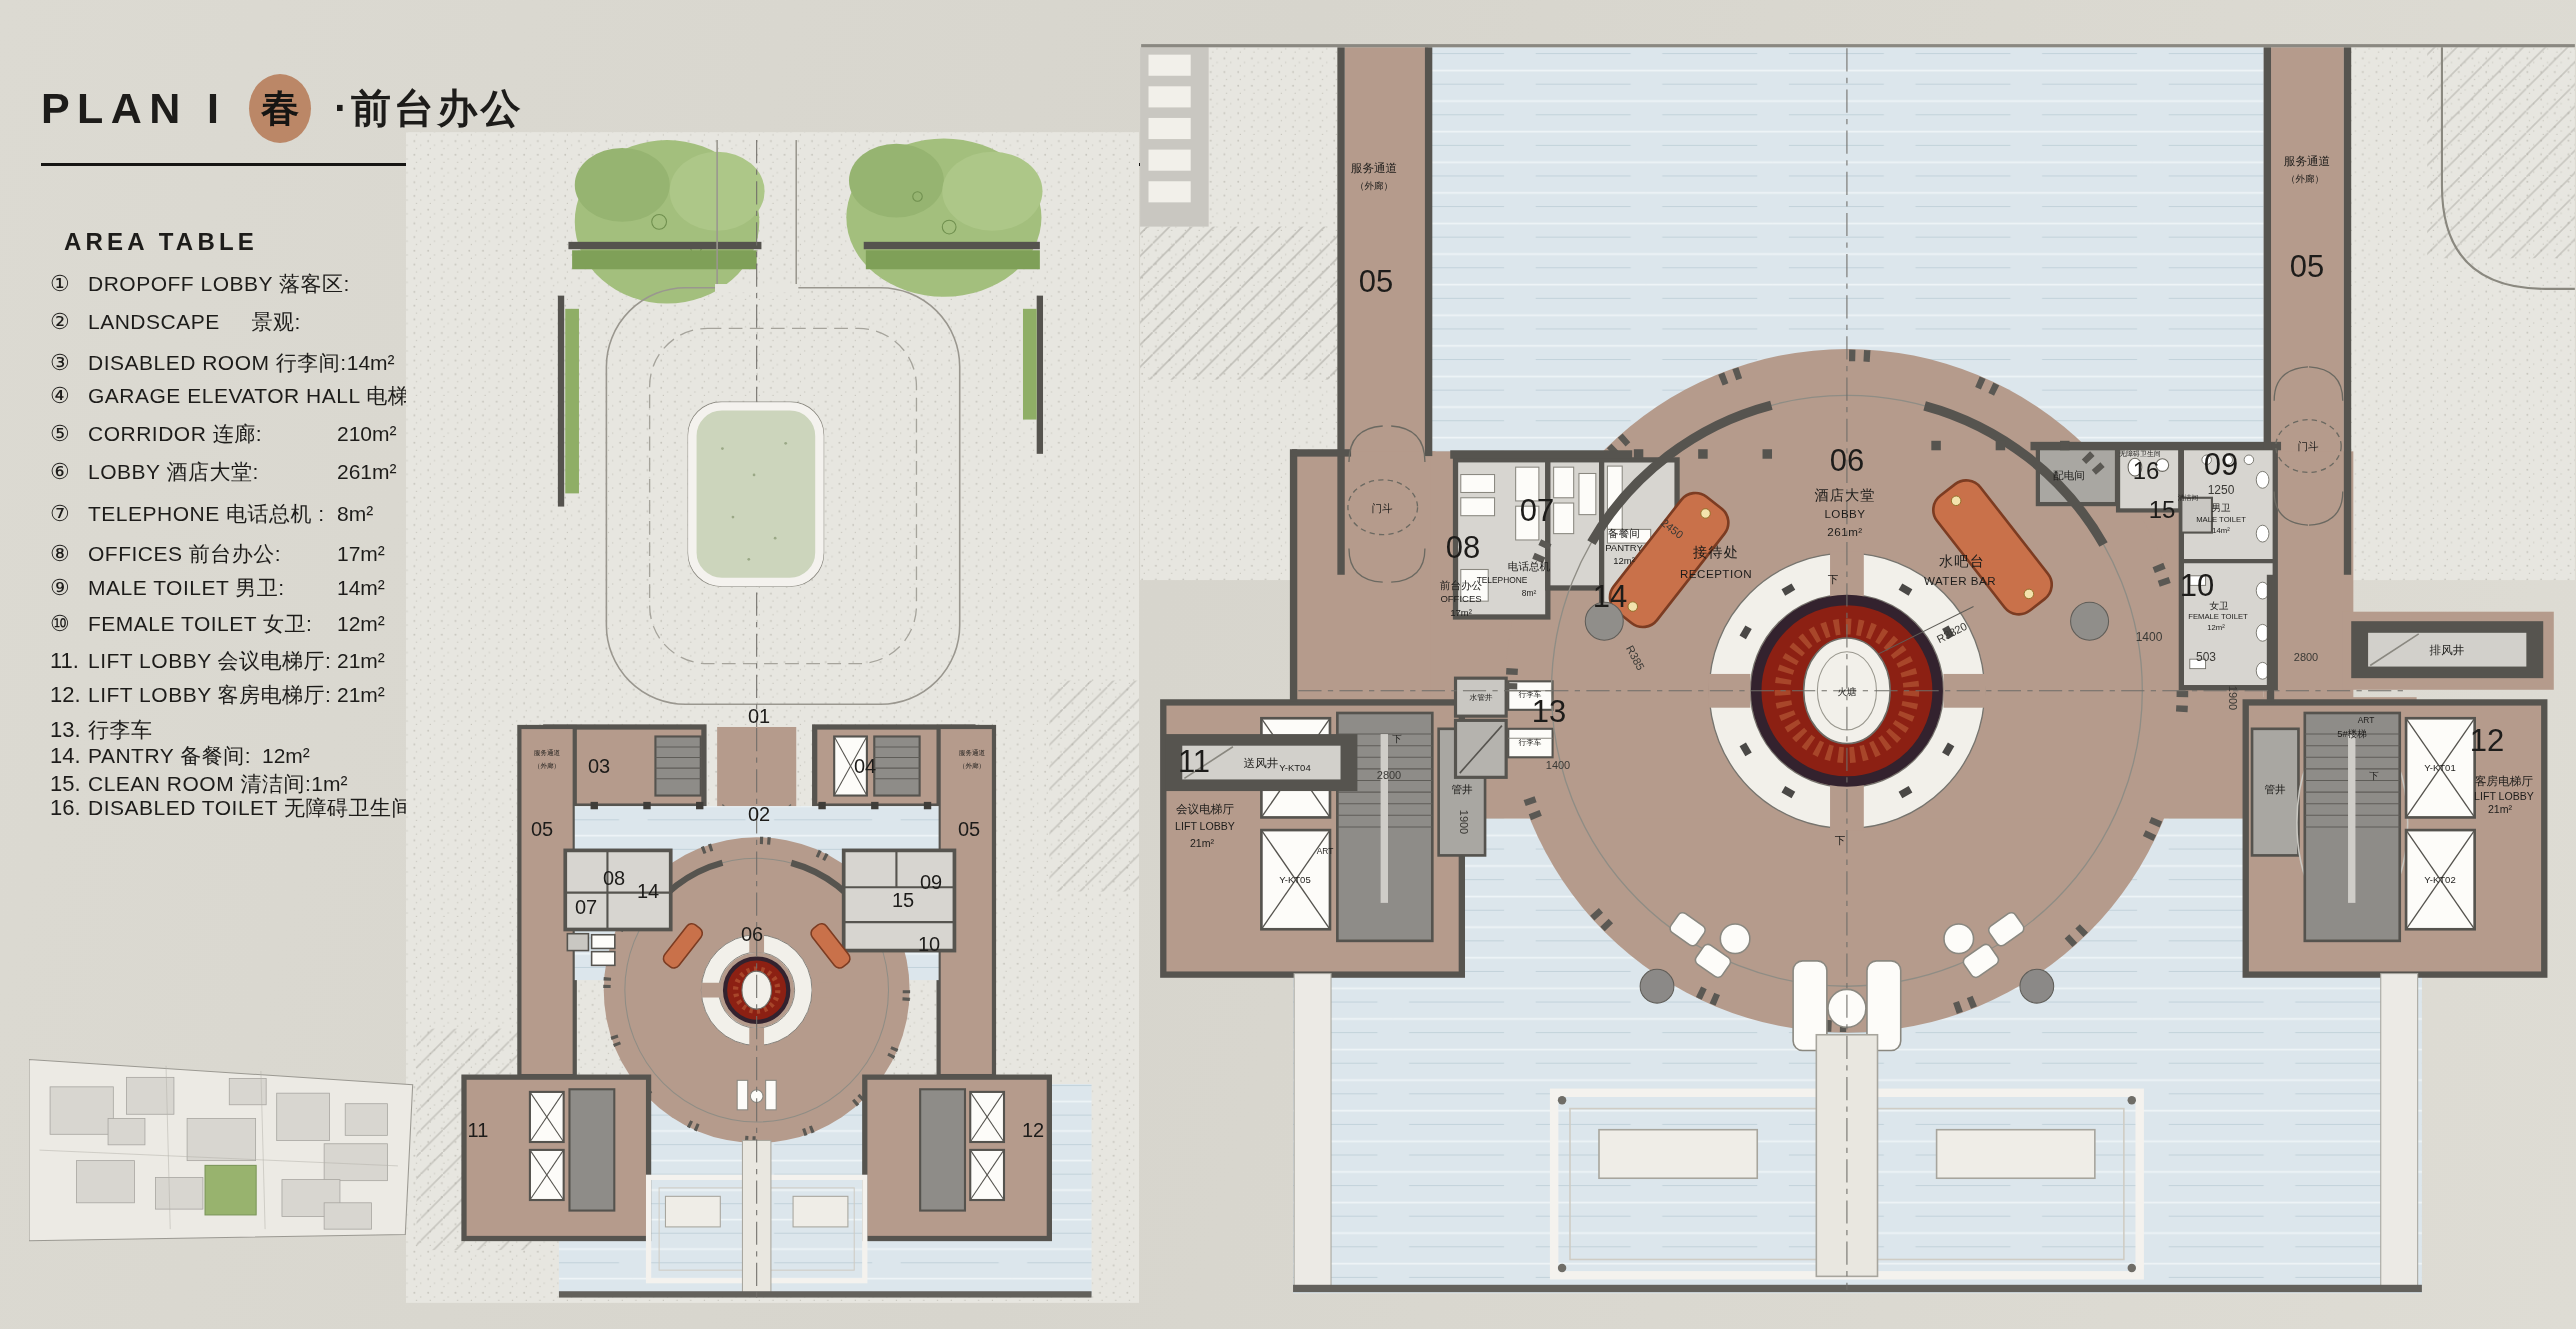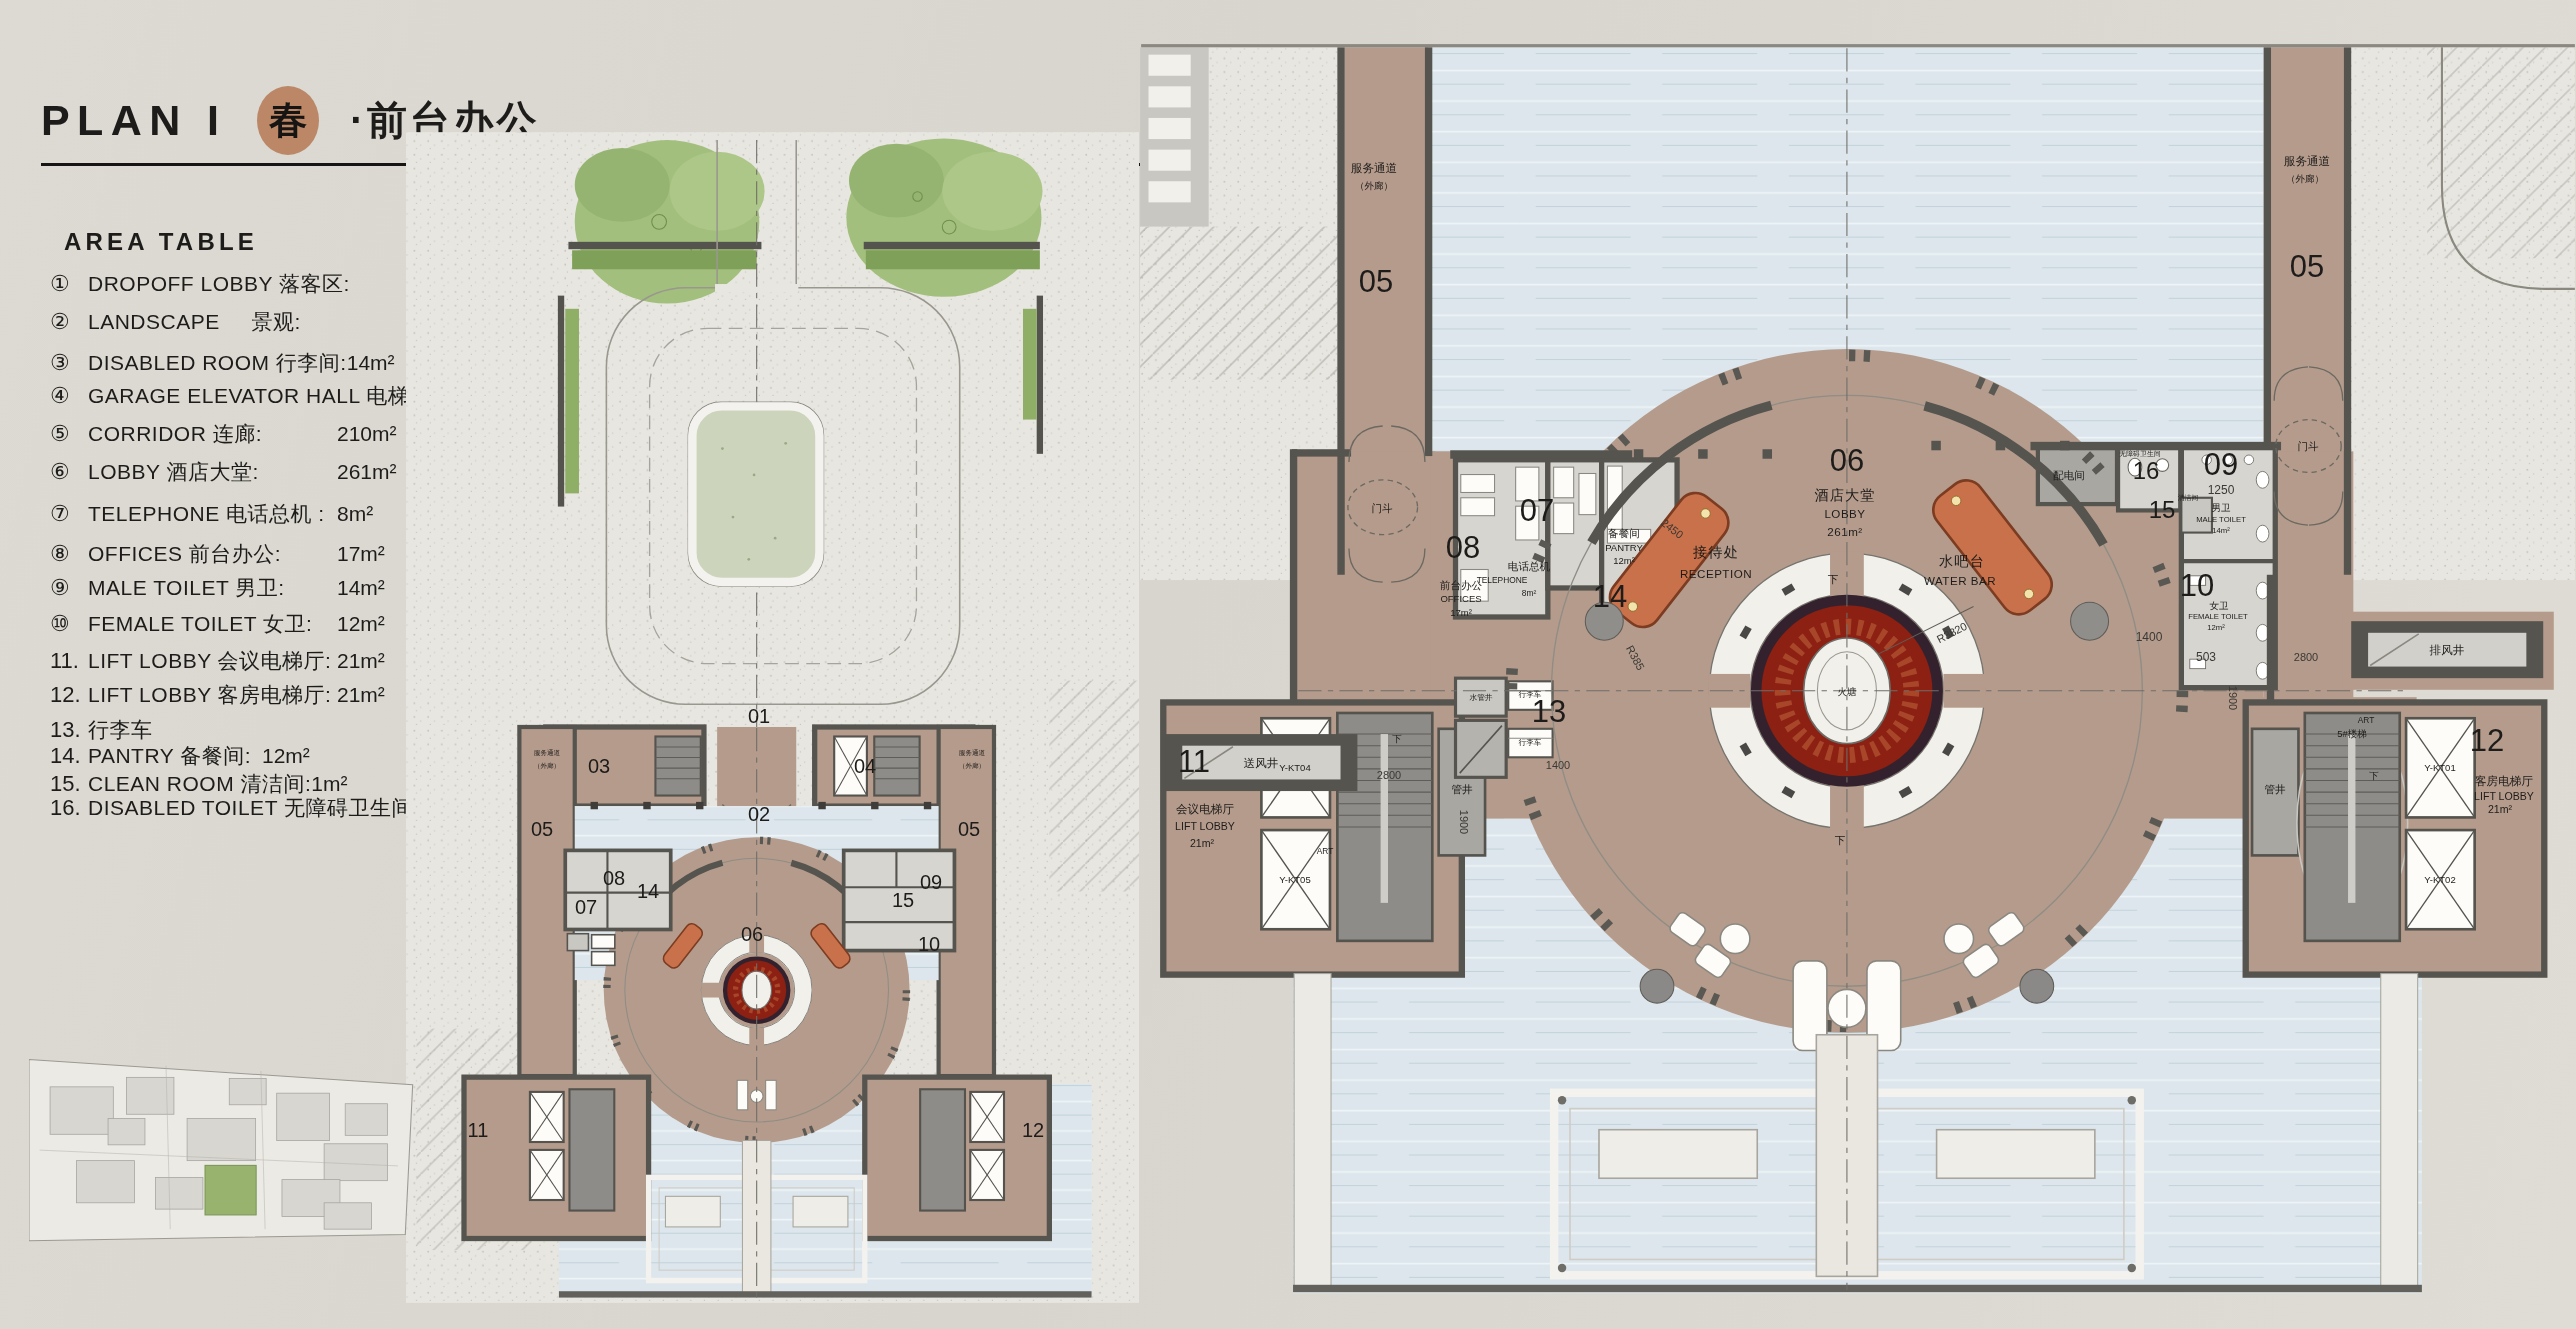--- a/index.html
+++ b/index.html
@@ -1,21 +1,21 @@
 <!DOCTYPE html>
 <html style="font-size:8.4px"><head>
 <meta charset="utf-8">
 <style>
   html,body{margin:0;padding:0;background:#d6d4cc;}
   #stage{position:relative;width:2576px;height:1330px;overflow:hidden;
     background:linear-gradient(105deg,#dcdad2 0%,#d7d5cd 45%,#deDCd4 100%);
     font-family:"Liberation Sans",sans-serif;color:#1d1c1a;}
   svg.plan{position:absolute;}
   
-  #title{position:absolute;left:41px;top:86px;display:flex;align-items:center;gap:31px;}
+  #title{position:absolute;left:41px;top:74px;display:flex;align-items:center;gap:23px;}
   #title .plan-word{font-size:43px;font-weight:600;letter-spacing:7.4px;font-family:"Liberation Sans",sans-serif;}
   #season-badge{width:62px;height:69px;border-radius:50%;display:flex;align-items:center;justify-content:center;
     font-size:38px;font-weight:600;color:#161513;}
   #title .rest{font-size:40px;font-weight:700;letter-spacing:3.2px;}
   #title-rule{position:absolute;left:41px;top:163px;width:1245px;height:2.6px;background:#161513;}
   
   #area-heading{position:absolute;left:64px;top:228px;font-size:24px;font-weight:600;letter-spacing:4.2px;}
   .ar{position:absolute;left:50px;transform:translateY(-50%);display:flex;align-items:baseline;white-space:nowrap;}
   .an{width:38px;font-size:22px;}
   .al{min-width:249px;font-size:21px;letter-spacing:0.5px;}

